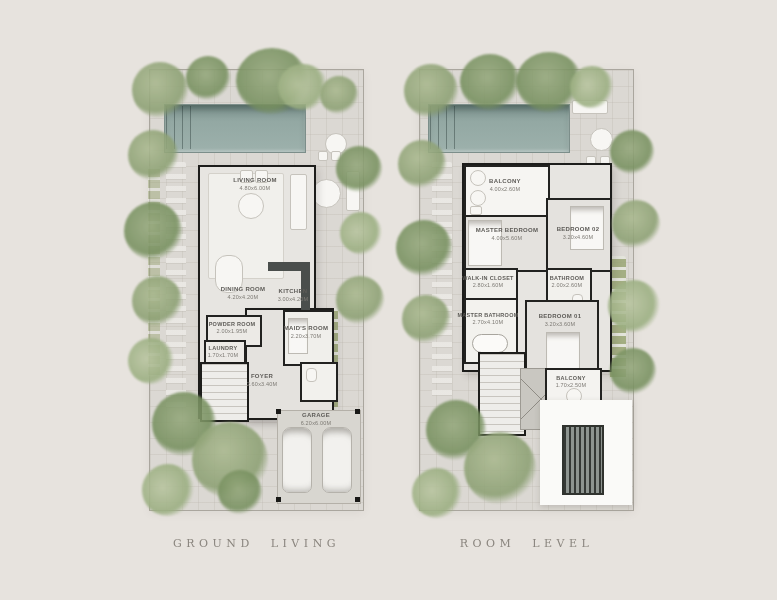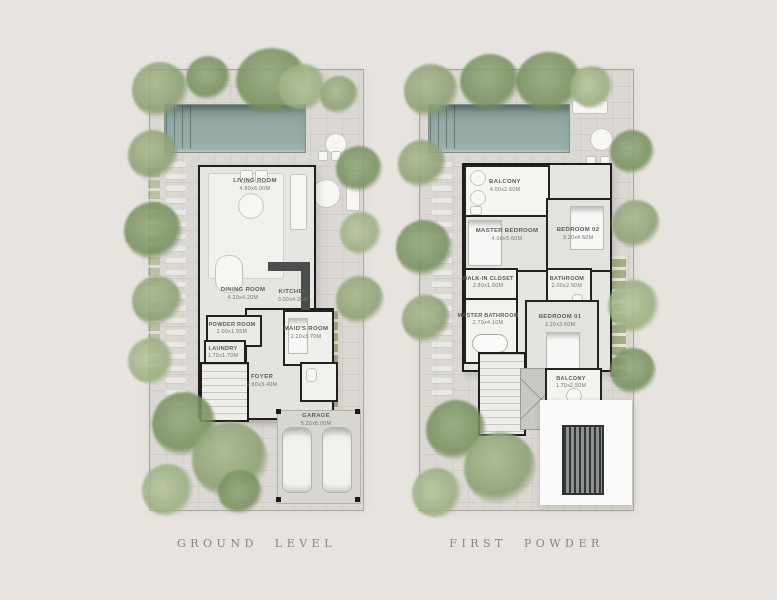--- a/index.html
+++ b/index.html
@@ -275,16 +275,16 @@
     <div class="rlabel" style="left:140px;top:250px;">
       <span>BEDROOM 01</span>
       <span class="dims">3.20x3.60M</span>
     </div>
     <div class="rlabel" style="left:151px;top:312px;font-size:5.5px;">
       <span>BALCONY</span>
       <span class="dims">1.70x2.50M</span>
     </div>
   </section>
 
-  <div class="caption" style="left:150px;top:537px;width:213px;">GROUND LEVEL</div>
-  <div class="caption" style="left:420px;top:537px;width:213px;">FIRST POWDER</div>
+  <div class="caption" style="left:150px;top:537px;width:213px;">GROUND LIVING</div>
+  <div class="caption" style="left:420px;top:537px;width:213px;">ROOM LEVEL</div>
 
 </div>
 
 </body></html>

